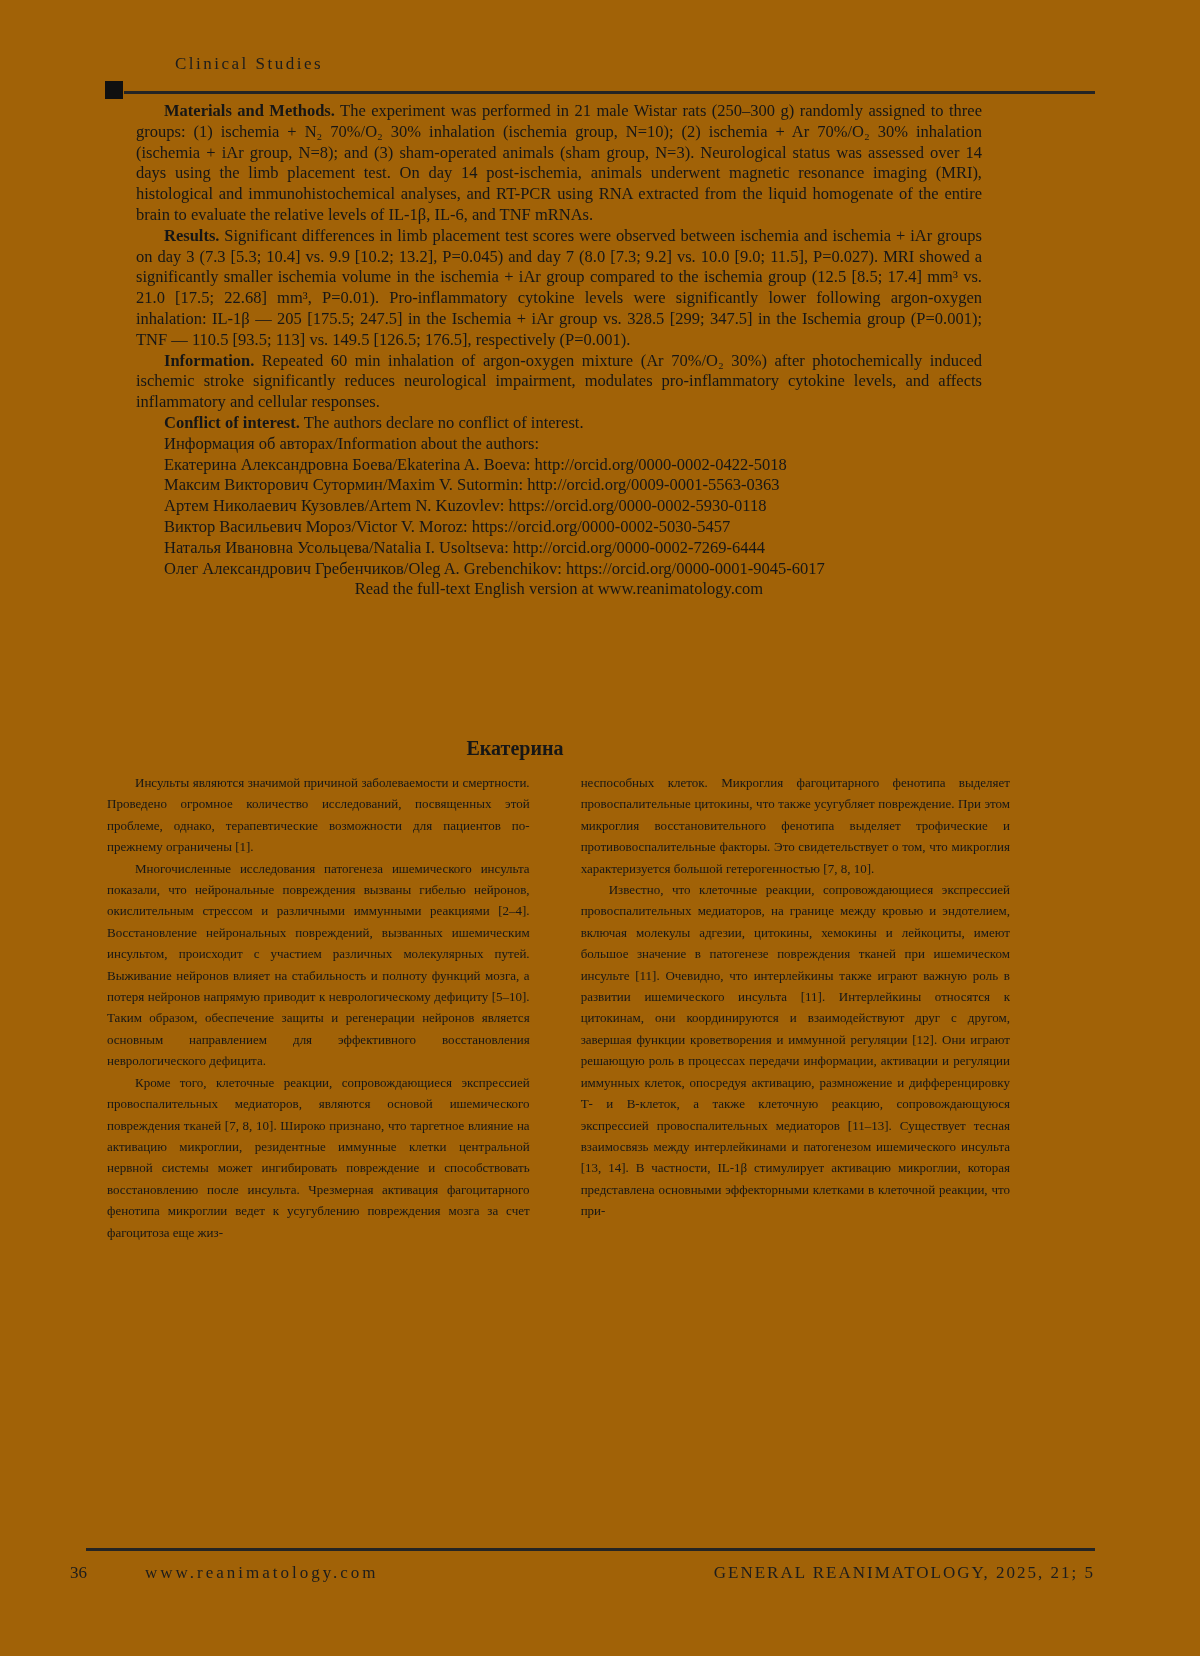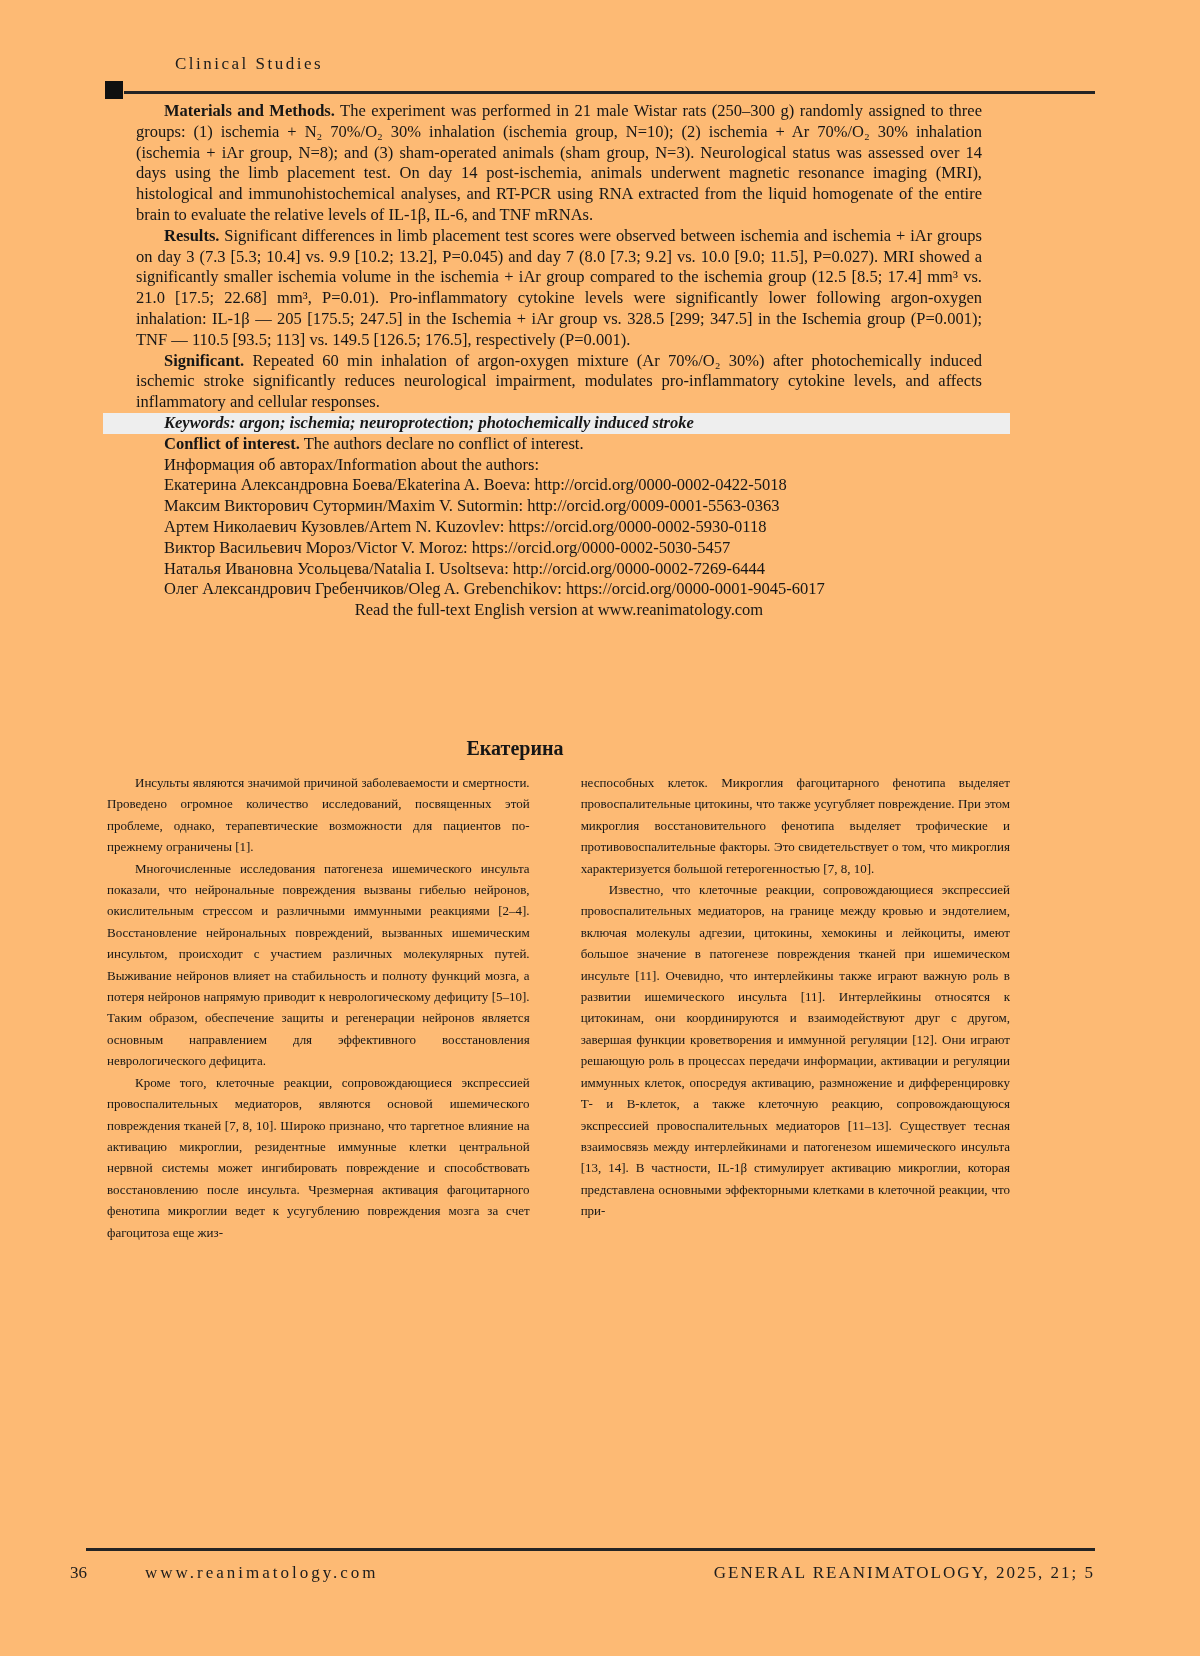--- a/index.html
+++ b/index.html
@@ -1,20 +1,20 @@
 <!DOCTYPE html>
 <html><head>
 <meta charset="utf-8">
 <style>
   html, body { margin: 0; padding: 0; background: #ffffff; }
   .page {
     position: relative;
     width: 1200px;
     height: 1656px;
-    background: #fdba74;
+    background: #a16207;
     font-family: "Liberation Serif", serif;
     color: #161616;
     overflow: hidden;
   }
 
   
   .header { position: absolute; left: 105px; right: 105px; top: 54px; }
   .section-label {
     margin-left: 70px;
     margin-bottom: 7px;
@@ -84,22 +84,21 @@
     <div class="section-label">Clinical Studies</div>
     <div class="rule-row">
       <span class="rule-square"></span>
       <span class="rule-line"></span>
     </div>
   </div>
 
   <div class="abstract">
     <p><span class="abs-label">Materials and Methods.</span> <span>The experiment was performed in 21 male Wistar rats (250–300 g) randomly assigned to three groups: (1) ischemia + N₂ 70%/O₂ 30% inhalation (ischemia group, N=10); (2) ischemia + Ar 70%/O₂ 30% inhalation (ischemia + iAr group, N=8); and (3) sham-operated animals (sham group, N=3). Neurological status was assessed over 14 days using the limb placement test. On day 14 post-ischemia, animals underwent magnetic resonance imaging (MRI), histological and immunohistochemical analyses, and RT-PCR using RNA extracted from the liquid homogenate of the entire brain to evaluate the relative levels of IL-1β, IL-6, and TNF mRNAs.</span></p>
     <p><span class="abs-label">Results.</span> <span>Significant differences in limb placement test scores were observed between ischemia and ischemia + iAr groups on day 3 (7.3 [5.3; 10.4] vs. 9.9 [10.2; 13.2], P=0.045) and day 7 (8.0 [7.3; 9.2] vs. 10.0 [9.0; 11.5], P=0.027). MRI showed a significantly smaller ischemia volume in the ischemia + iAr group compared to the ischemia group (12.5 [8.5; 17.4] mm³ vs. 21.0 [17.5; 22.68] mm³, P=0.01). Pro-inflammatory cytokine levels were significantly lower following argon-oxygen inhalation: IL-1β — 205 [175.5; 247.5] in the Ischemia + iAr group vs. 328.5 [299; 347.5] in the Ischemia group (P=0.001); TNF — 110.5 [93.5; 113] vs. 149.5 [126.5; 176.5], respectively (P=0.001).</span></p>
-    <p><span class="abs-label">Significant.</span> <span>Repeated 60 min inhalation of argon-oxygen mixture (Ar 70%/O₂ 30%) after photochemically induced ischemic stroke significantly reduces neurological impairment, modulates pro-inflammatory cytokine levels, and affects inflammatory and cellular responses.</span></p>
-    <p class="keywords-line">Keywords: argon; ischemia; neuroprotection; photochemically induced stroke</p>
+    <p><span class="abs-label">Information.</span> <span>Repeated 60 min inhalation of argon-oxygen mixture (Ar 70%/O₂ 30%) after photochemically induced ischemic stroke significantly reduces neurological impairment, modulates pro-inflammatory cytokine levels, and affects inflammatory and cellular responses.</span></p>
     <p><span class="abs-label">Conflict of interest.</span> <span>The authors declare no conflict of interest.</span></p>
     <p class="authors-heading">Информация об авторах/Information about the authors:</p>
     <p class="author-line">Екатерина Александровна Боева/Ekaterina A. Boeva: http://orcid.org/0000-0002-0422-5018</p>
     <p class="author-line">Максим Викторович Сутормин/Maxim V. Sutormin: http://orcid.org/0009-0001-5563-0363</p>
     <p class="author-line">Артем Николаевич Кузовлев/Artem N. Kuzovlev: https://orcid.org/0000-0002-5930-0118</p>
     <p class="author-line">Виктор Васильевич Мороз/Victor V. Moroz: https://orcid.org/0000-0002-5030-5457</p>
     <p class="author-line">Наталья Ивановна Усольцева/Natalia I. Usoltseva: http://orcid.org/0000-0002-7269-6444</p>
     <p class="author-line">Олег Александрович Гребенчиков/Oleg A. Grebenchikov: https://orcid.org/0000-0001-9045-6017</p>
     <p class="fulltext-note">Read the full-text English version at www.reanimatology.com</p>
   </div>

